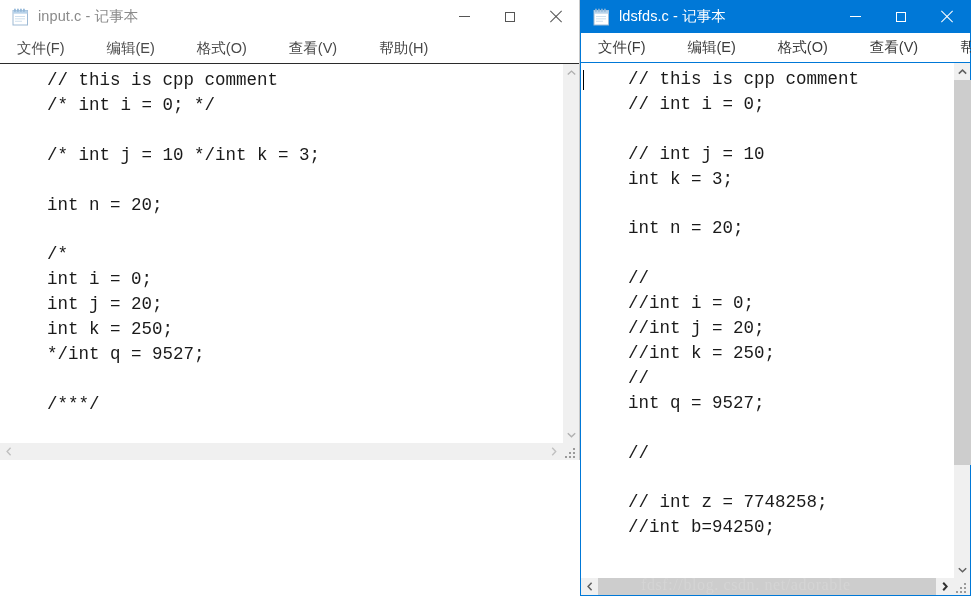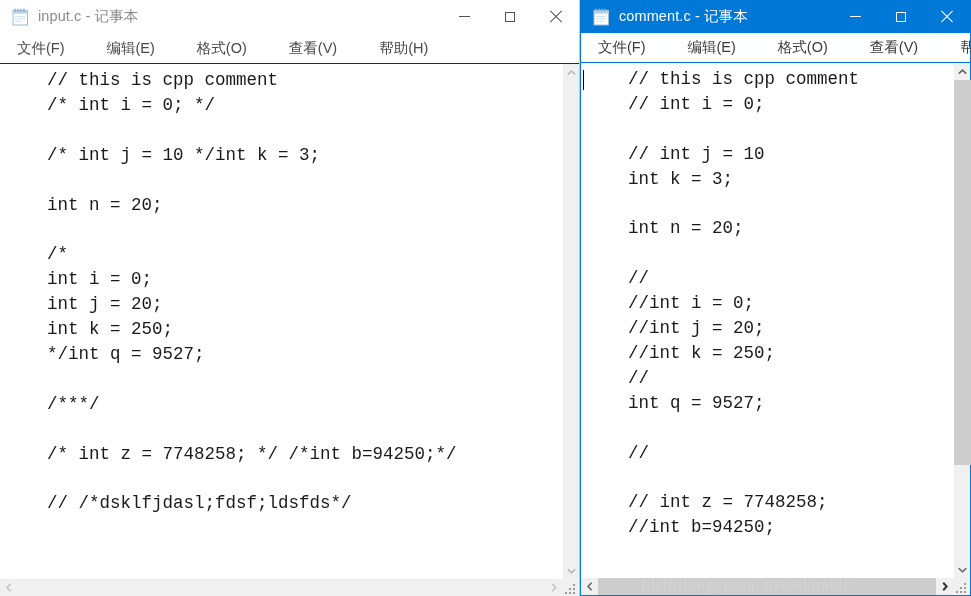--- a/index.html
+++ b/index.html
@@ -25,21 +25,21 @@
     box-sizing: border-box;
     background: #ffffff;
     display: flex;
     flex-direction: column;
   }
 
   #window-left {
     left: 0px;
     top: 0px;
     width: 580px;
-    height: 596px;
+    height: 460px;
     border: 1px solid #c8c8c8;
     border-left: none;
     border-top: none;
     border-bottom: none;
     z-index: 1;
     justify-content: center;
   }
 
   #window-right {
     left: 580px;
@@ -414,21 +414,21 @@
           <rect x="1" y="2.5" width="14.5" height="3.2" fill="#b9d3ea"></rect>
           <rect x="2.2" y="0.6" width="1.5" height="3.4" rx="0.7" fill="#8fb4d6"></rect>
           <rect x="5.2" y="0.6" width="1.5" height="3.4" rx="0.7" fill="#8fb4d6"></rect>
           <rect x="8.2" y="0.6" width="1.5" height="3.4" rx="0.7" fill="#8fb4d6"></rect>
           <rect x="11.2" y="0.6" width="1.5" height="3.4" rx="0.7" fill="#8fb4d6"></rect>
           <rect x="3" y="8" width="10" height="0.9" fill="#c9dcec"></rect>
           <rect x="3" y="10.4" width="10" height="0.9" fill="#c9dcec"></rect>
           <rect x="3" y="12.8" width="7" height="0.9" fill="#c9dcec"></rect>
         </svg>
       </span>
-      <span class="title-text">comment.c - 记事本</span>
+      <span class="title-text">ldsfds.c - 记事本</span>
 
       <div class="win-controls">
         <div class="win-btn">
           <span class="glyph-min"></span>
         </div>
         <div class="win-btn">
           <span class="glyph-max"></span>
         </div>
         <div class="win-btn">
           <span class="glyph-close"></span>

